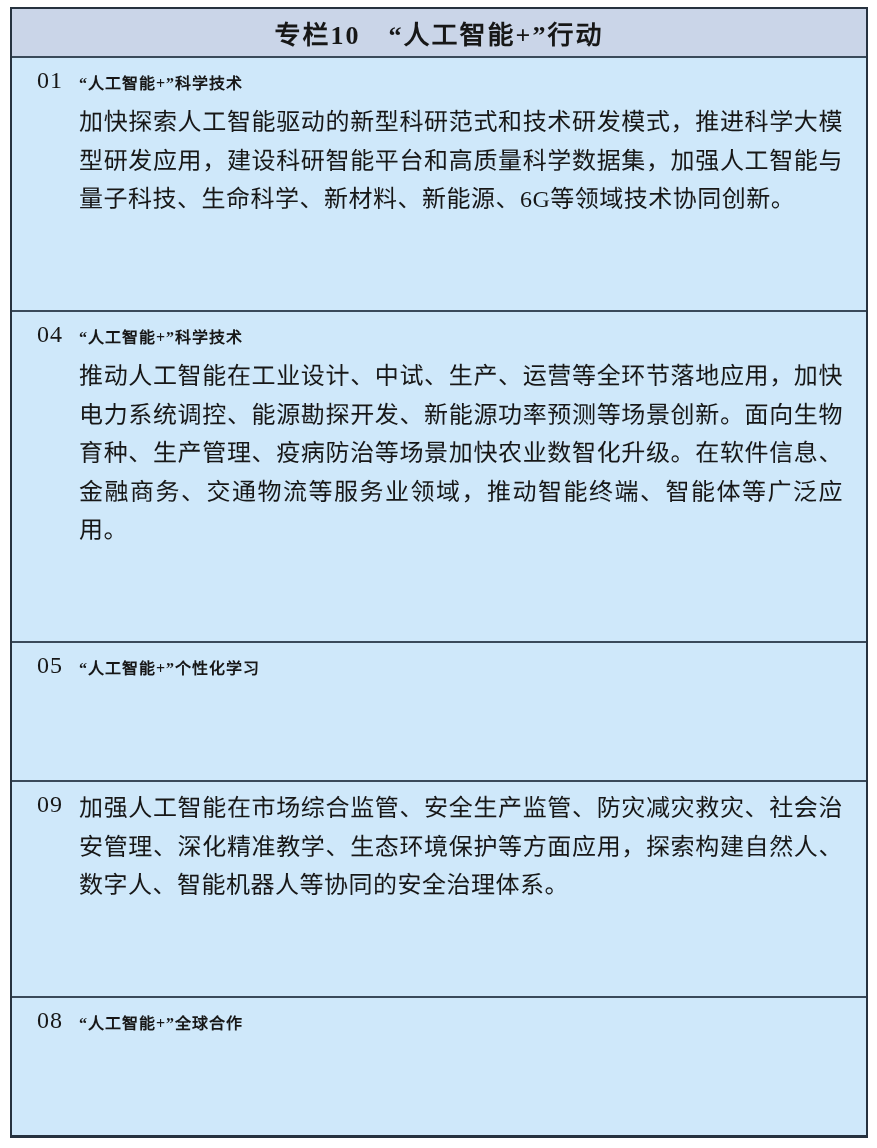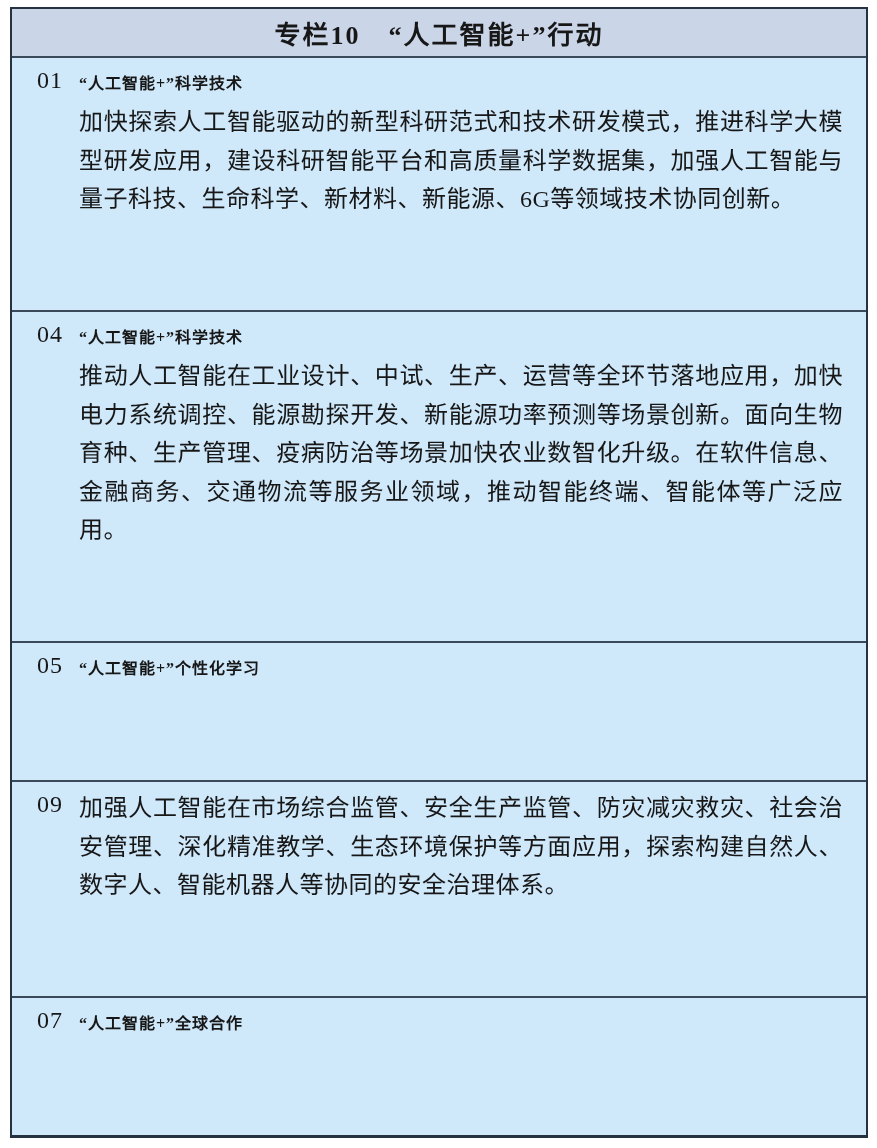--- a/index.html
+++ b/index.html
@@ -103,19 +103,19 @@
       <span class="section-number">05</span>
       <div class="section-title">“人工智能+”个性化学习</div>
     </div>
 
     <div class="section">
       <span class="section-number">09</span>
       <div class="section-body">加强人工智能在市场综合监管、安全生产监管、防灾减灾救灾、社会治安管理、深化精准教学、生态环境保护等方面应用，探索构建自然人、数字人、智能机器人等协同的安全治理体系。</div>
     </div>
 
     <div class="section">
-      <span class="section-number">07</span>
+      <span class="section-number">08</span>
       <div class="section-title">“人工智能+”全球合作</div>
 
     </div>
 
   </div>
 </div>
 
 </body></html>

